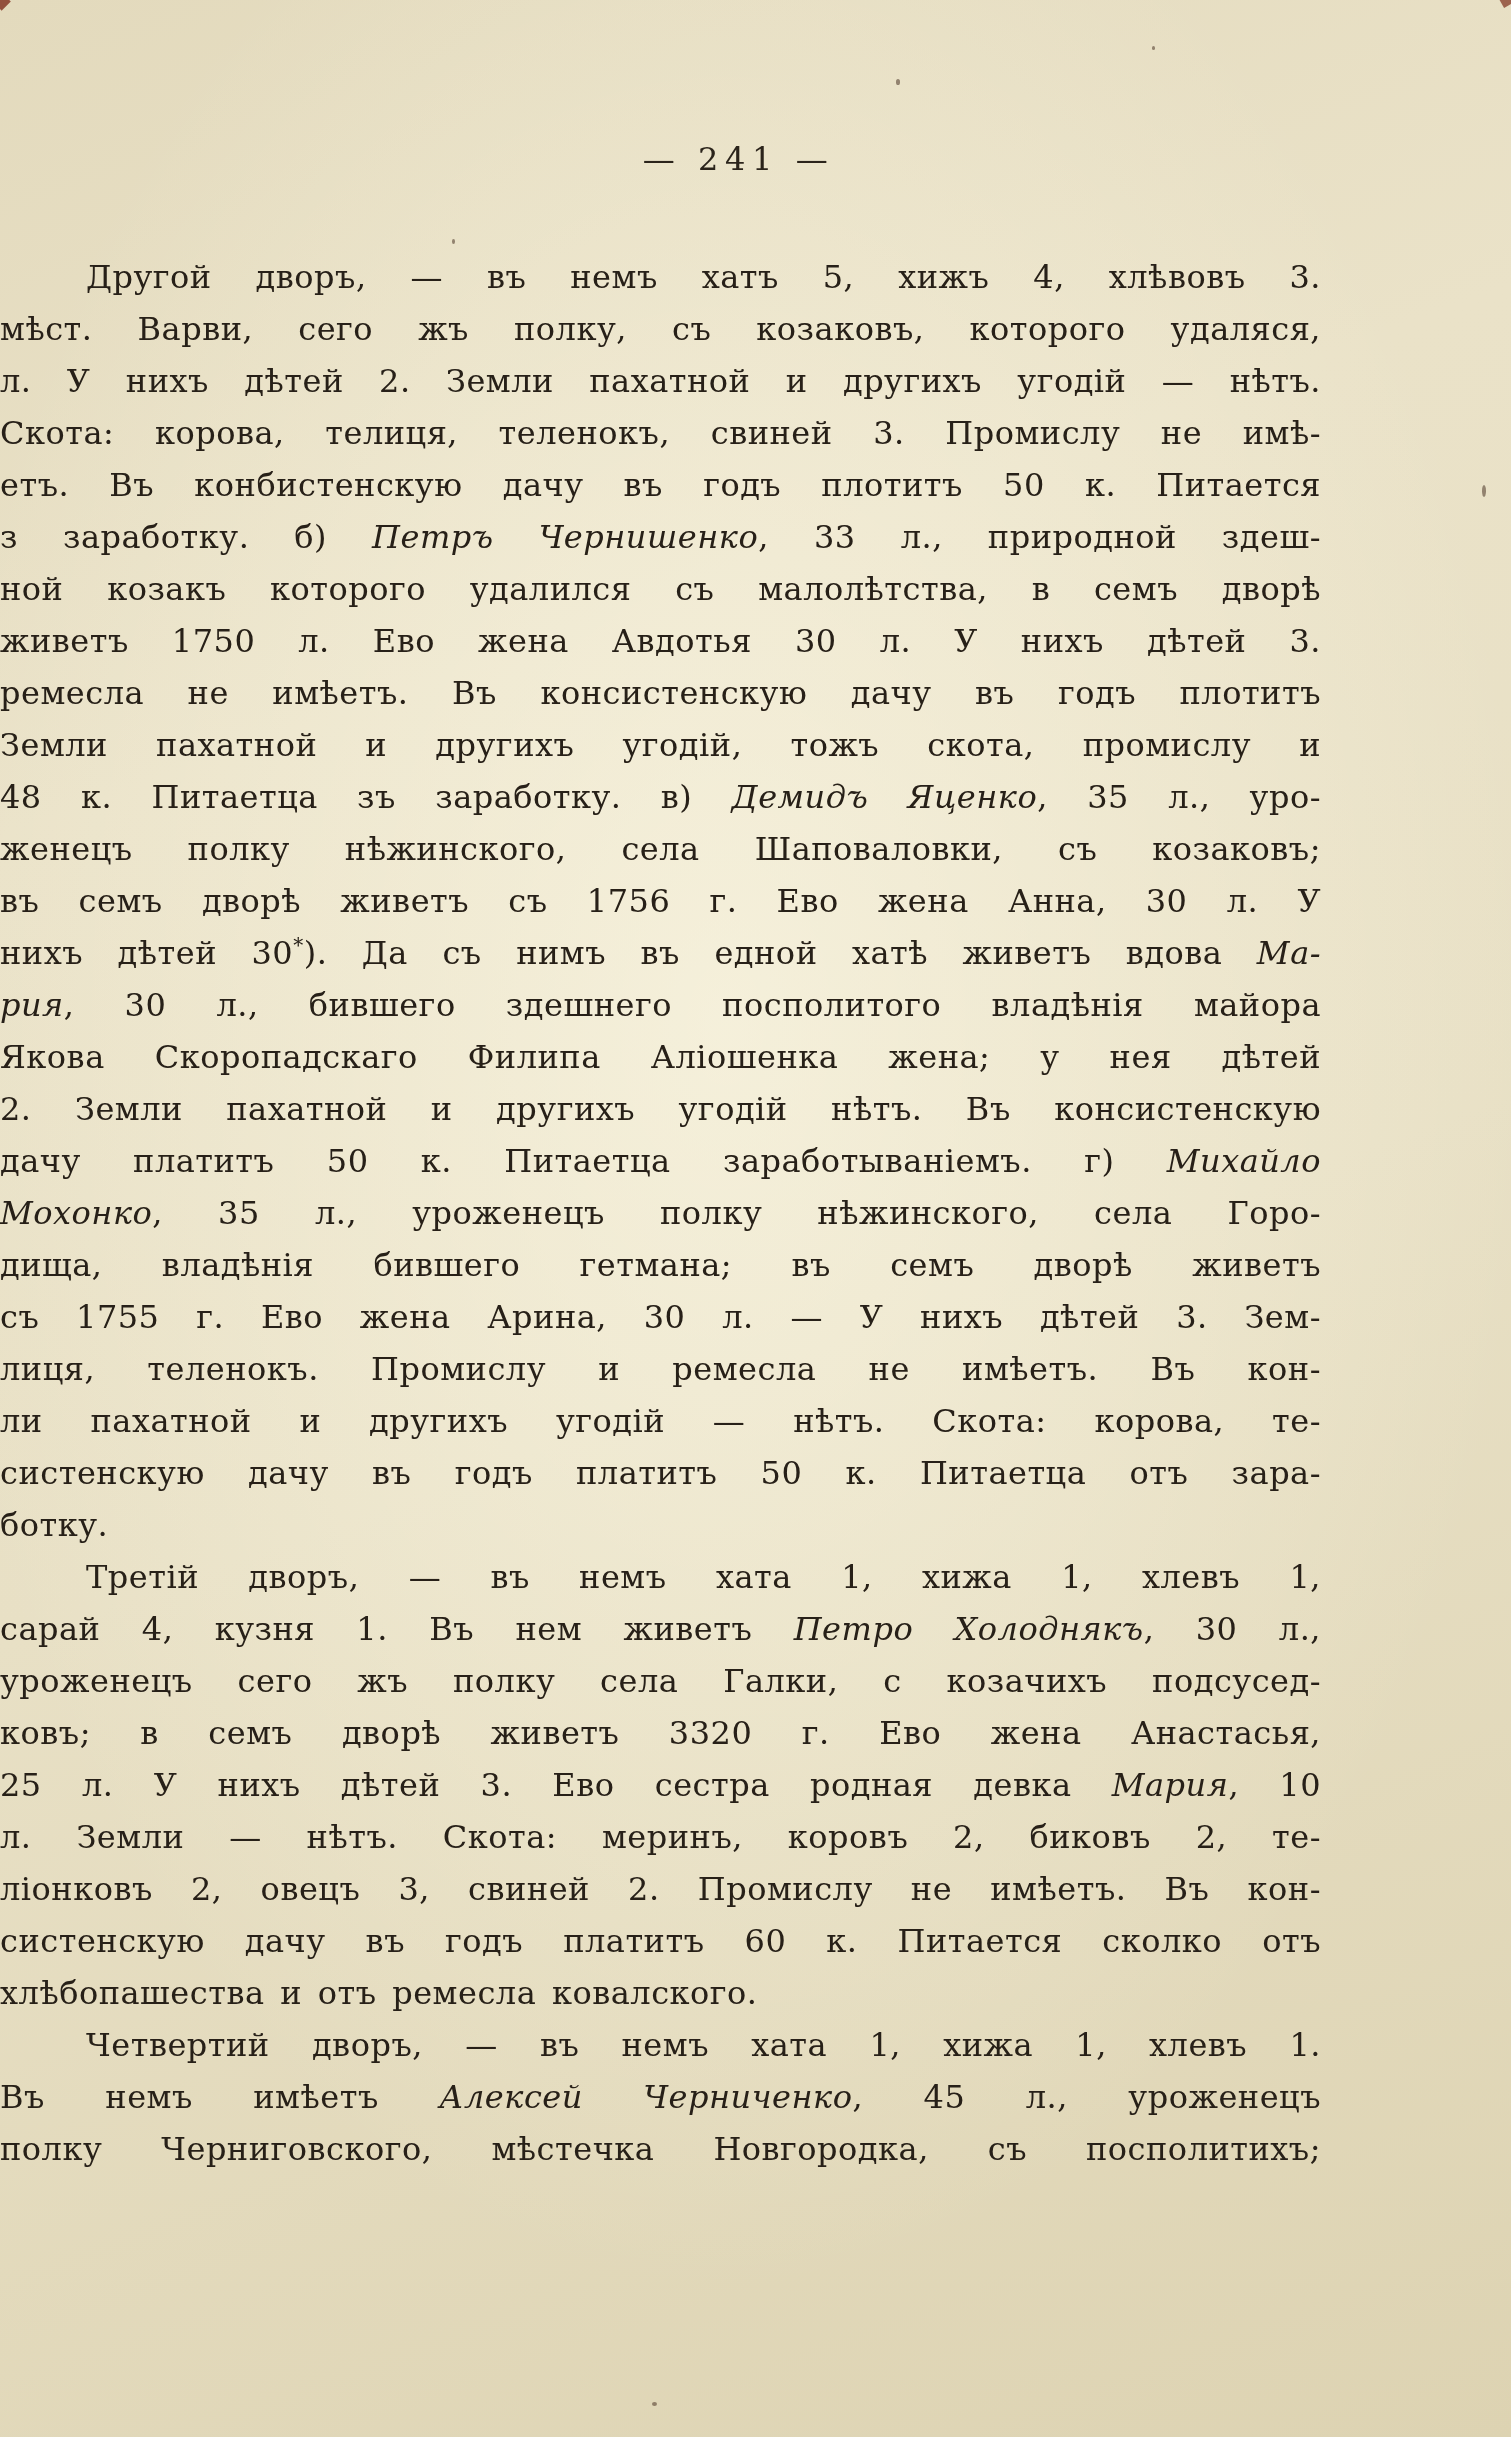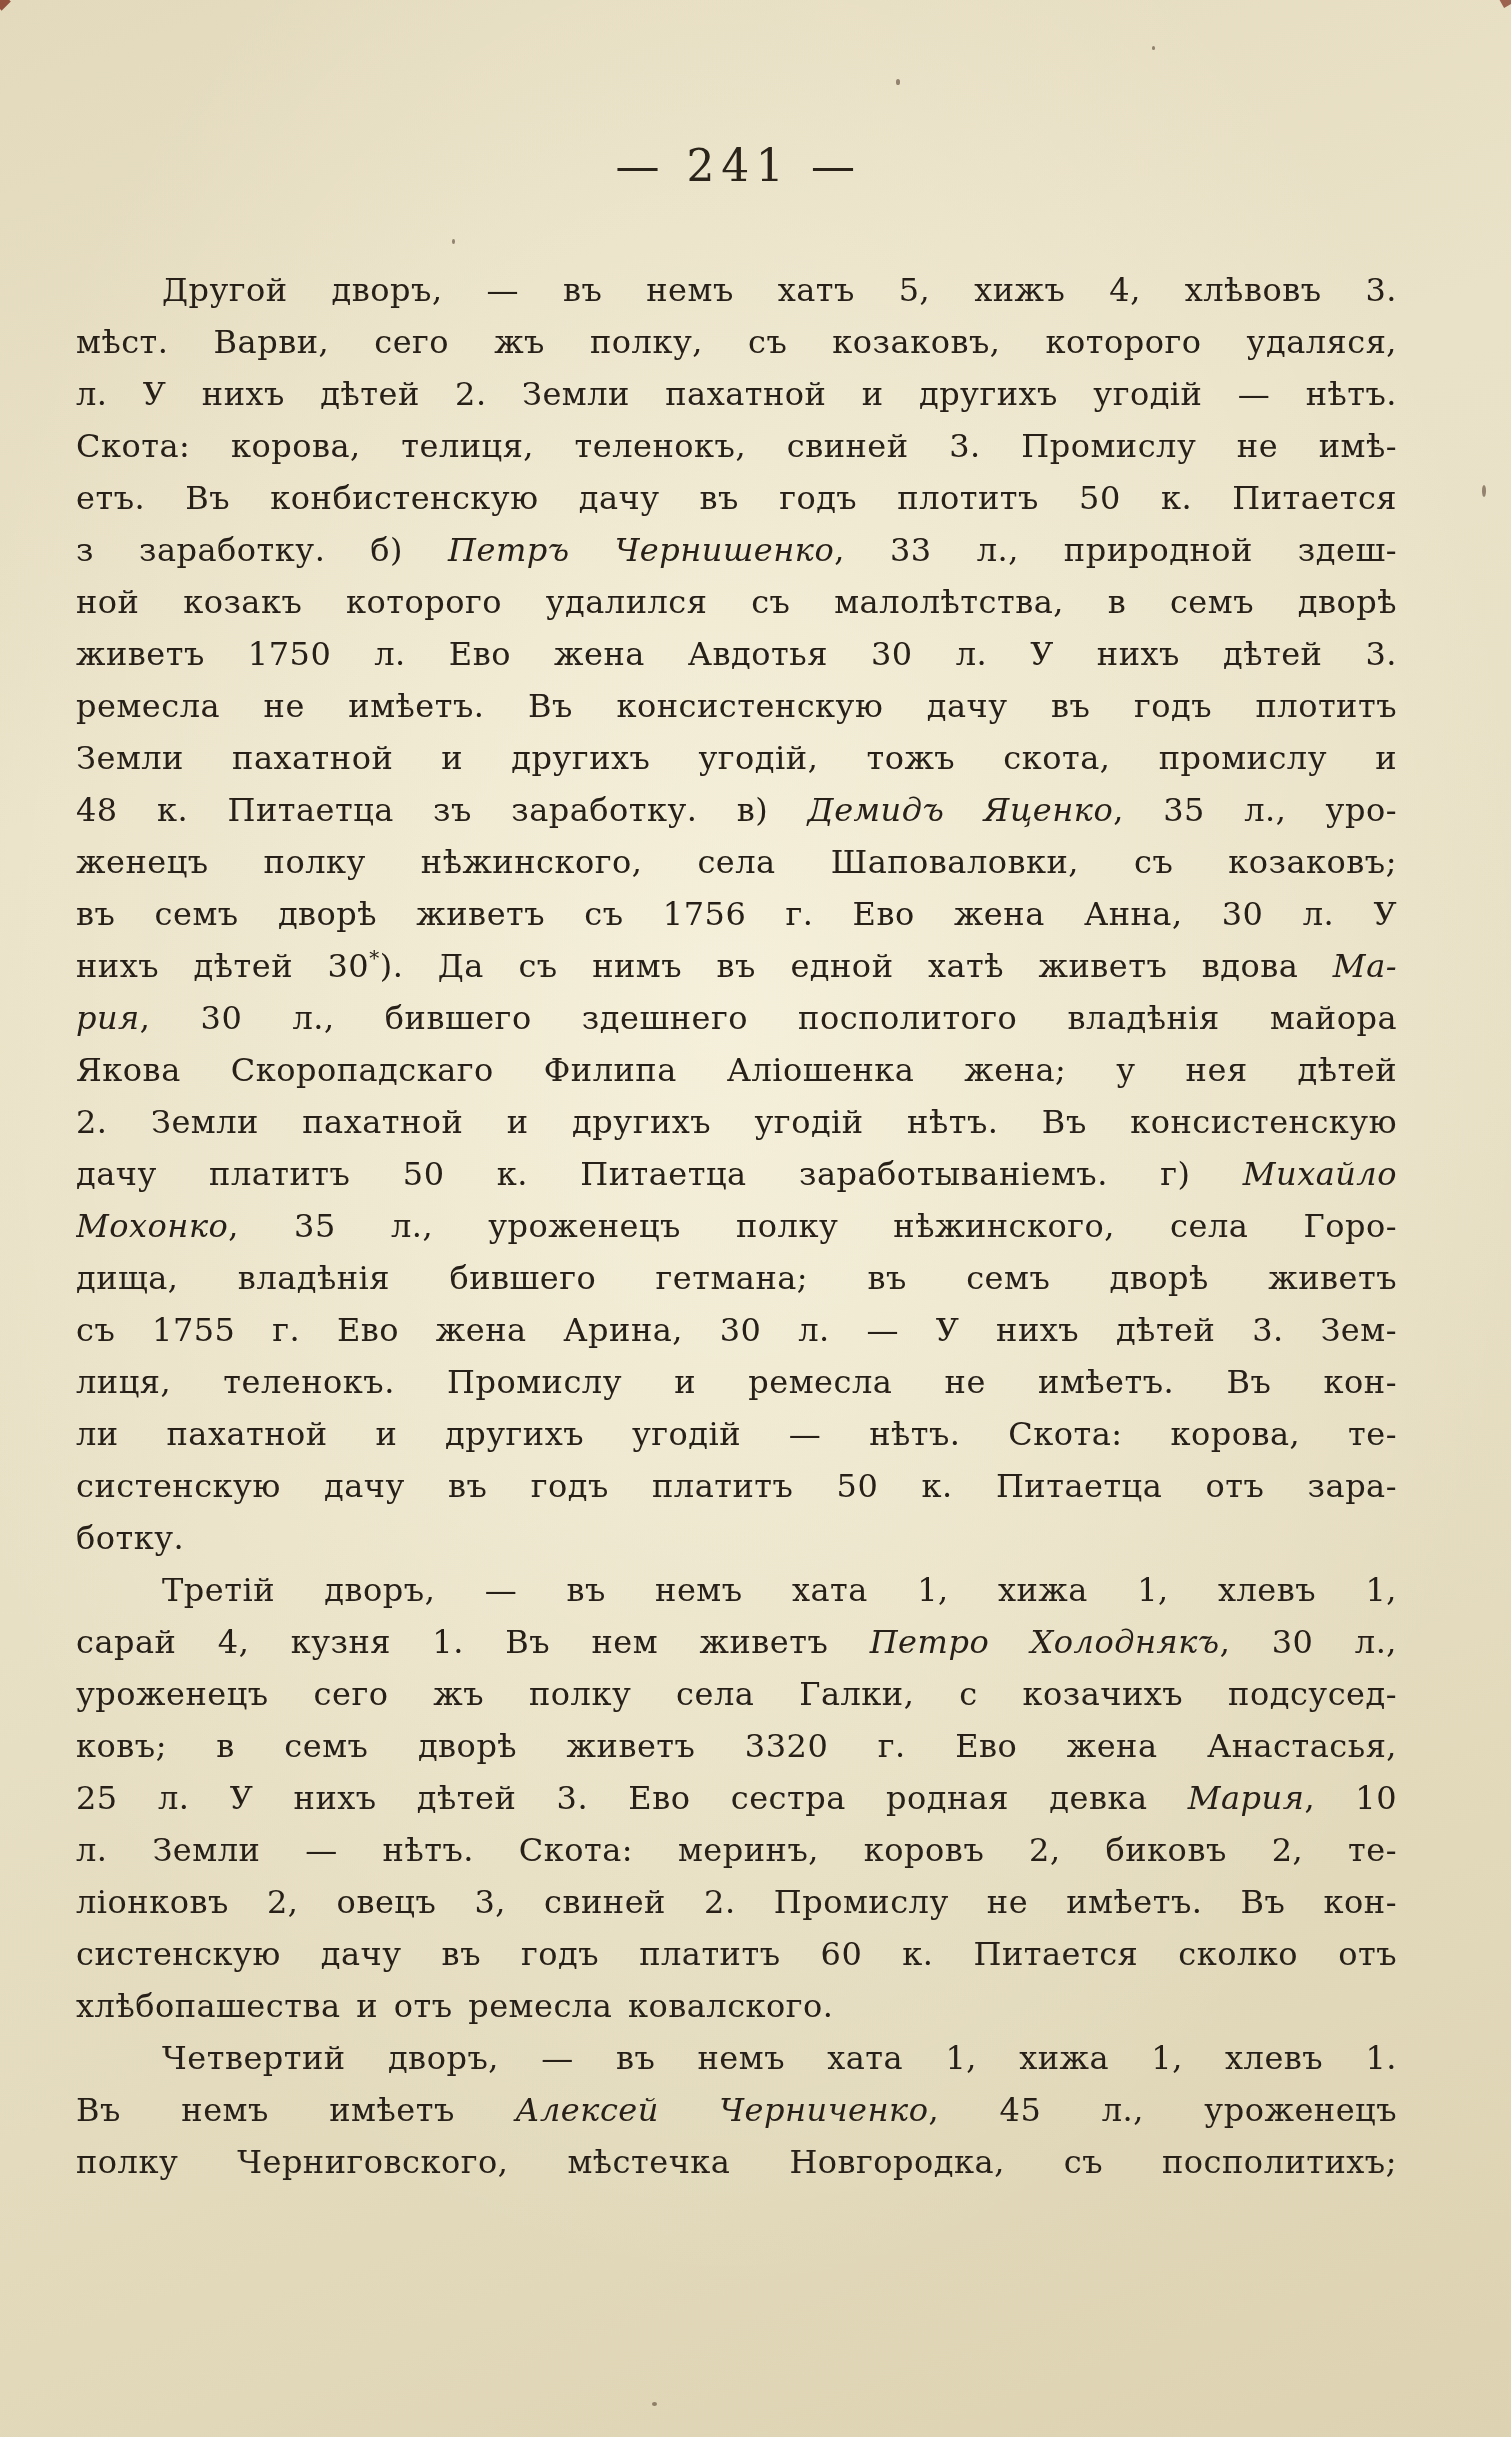--- a/index.html
+++ b/index.html
@@ -38,27 +38,26 @@
     width: 15px; height: 11.6px;
     background: #7e2d1d;
     transform: rotate(-30deg);
     opacity: 0.7;
   }
   .page-number {
     margin-top: 140px;
     width: 1337px;
     margin-left: 70px;
     text-align: center;
-    font-size: 44px;
+    font-size: 32px;
     letter-spacing: 6.6px;
     color: #2b241b;
   }
   .body-text {
     margin-top: 73px;
-    margin-left: 76px;
     width: 1321px;
     font-size: 32px;
     letter-spacing: 0.5px;
     word-spacing: 5px;
   }
   .paragraph { margin: 0; }
   .line {
     height: 52px;
     line-height: 52px;
     text-align: justify;

